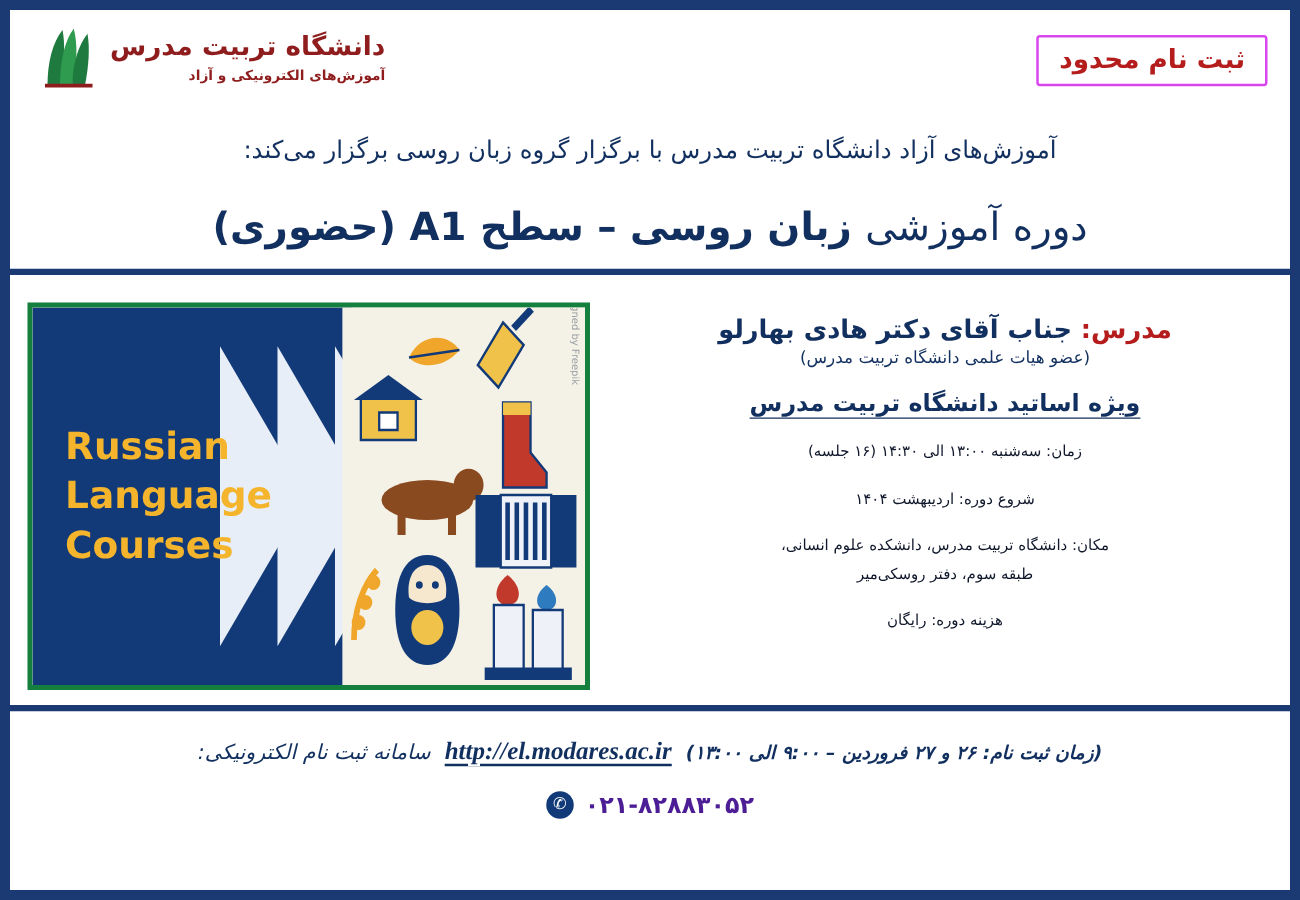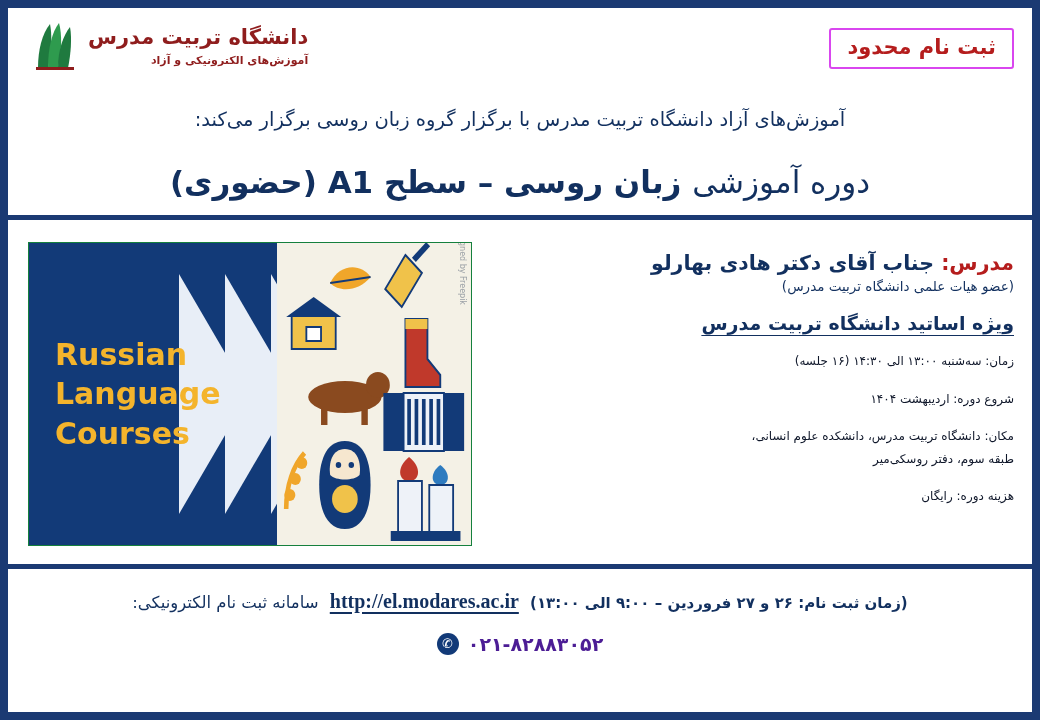--- a/index.html
+++ b/index.html
@@ -115,20 +115,21 @@
   
   .body-section {
     position: relative;
     display: flex;
     flex-direction: row-reverse;
     height: 344px;
   }
   .details {
     flex: 1 1 auto;
     direction: rtl;
+    text-align: center;
     padding: 28px 18px 0 10px;
     color: #12305f;
   }
   .row-teacher {
     font-size: 20.5px;
     font-weight: bold;
     line-height: 1.5;
   }
   .row-teacher .lbl { color: #b51d1d; }
   .row-teacher .val { color: #12305f; }
@@ -157,21 +158,21 @@
     flex: 0 0 480px;
     padding: 22px 16px 16px 22px;
     box-sizing: border-box;
   }
   .course-image {
     position: relative;
     width: 100%;
     height: 302px;
     background: #f2efe6;
     overflow: hidden;
-    border: 1px solid #15803d;
+    border: 4px solid #15803d;
   }
   .ci-left {
     position: absolute;
     left: 0; top: 0;
     width: 58%;
     height: 100%;
     background: #123a78;
     overflow: hidden;
   }
   .ci-left .chev {
@@ -215,20 +216,21 @@
   
   .footer {
     direction: rtl;
     text-align: center;
     padding-top: 16px;
     color: #12305f;
   }
   .footer-line1 {
     font-size: 16.5px;
     line-height: 1.6;
+    font-style: italic;
   }
   .footer-url {
     direction: ltr;
     display: inline-block;
     font-size: 20px;
     font-weight: bold;
     color: #12305f;
     text-decoration: underline;
     text-underline-offset: 4px;
     margin: 0 6px;

